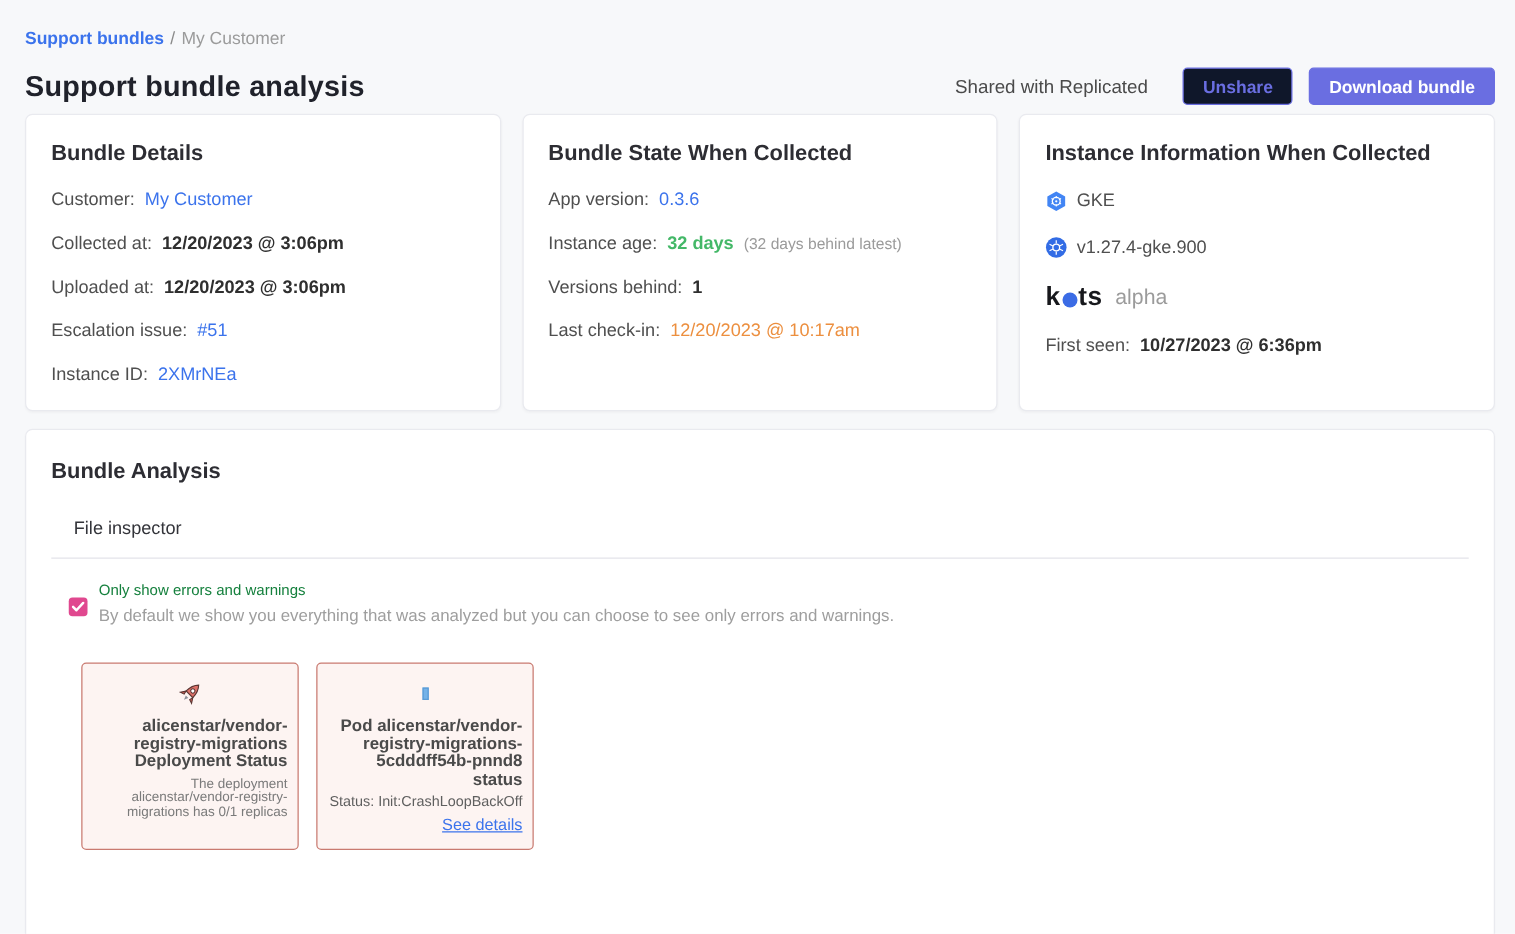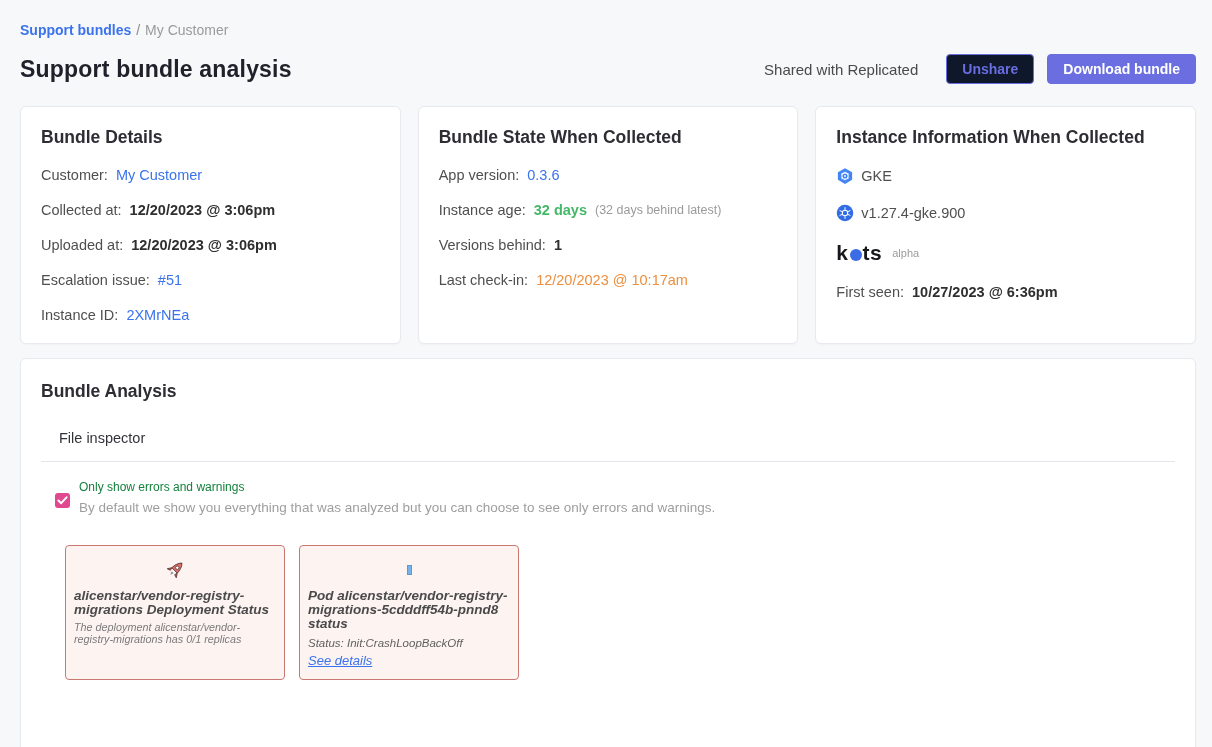--- a/index.html
+++ b/index.html
@@ -18,21 +18,21 @@
 
   
   .header-row { display: flex; align-items: center; margin-top: 16px; }
   .page-title { font-size: 23px; font-weight: 800; color: #20222b; letter-spacing: 0.2px; flex: 1; }
   .shared-text { font-size: 15px; color: #4a4a4a; margin-right: 28px; }
   .btn { font-size: 14px; font-weight: 700; border-radius: 4px; padding: 6px 15px; cursor: pointer; font-family: inherit; }
   .btn-outline { color: #6a6ee1; background: #0f172a; border: 1px solid #6a6ee1; margin-right: 13px; }
   .btn-fill { color: #ffffff; background: #6a6ee1; border: 1px solid #6a6ee1; }
 
   
-  .cards-row { display: flex; gap: 17px; margin-top: 22px; }
+  .cards-row { display: flex; gap: 17px; margin-top: 7px; }
   .card {
     background: #ffffff;
     border: 1px solid #e9eaef;
     border-radius: 6px;
     box-shadow: 0 1px 2px rgba(0,0,0,0.03);
     padding: 20px;
     flex: 1;
   }
   .card h2 { font-size: 17.5px; font-weight: 700; color: #2d2d33; }
   .row { margin-top: 19px; font-size: 14.5px; color: #4f4f4f; display: flex; align-items: center; }
@@ -41,21 +41,21 @@
   .val-link { color: #3b73ec; text-decoration: none; cursor: pointer; }
   .val-muted { color: #9b9b9b; }
   .val-green { color: #44b868; font-weight: 700; }
   .val-orange { color: #ec8f3f; }
   .note { font-size: 12.5px; color: #9b9b9b; margin-left: 8px; }
   .icon-gap { margin-right: 7px; display: inline-flex; align-items: center; }
 
   
   .kots-logo { display: inline-flex; align-items: center; font-weight: 800; font-size: 21px; color: #17181c; letter-spacing: 0.5px; }
   .kots-o { display: inline-block; width: 12px; height: 12px; border-radius: 50%; background: #3b6ce5; margin: 3px 1px 0 1px; }
-  .kots-channel { font-size: 11px; color: #9b9b9b; margin-left: 10px; }
+  .kots-channel { font-size: 17px; color: #9b9b9b; margin-left: 10px; }
 
   
   .analysis-card {
     background: #ffffff;
     border: 1px solid #e9eaef;
     border-radius: 6px;
     box-shadow: 0 1px 2px rgba(0,0,0,0.03);
     margin-top: 14px;
     padding: 22px 20px 20px 20px;
     min-height: 420px;
@@ -70,27 +70,26 @@
     width: 15px; height: 15px; border-radius: 3px; background: #e0488f;
     display: inline-flex; align-items: center; justify-content: center;
     margin-top: 13px; cursor: pointer; flex: 0 0 auto;
   }
   .filter-text { margin-left: 9px; }
   .filter-label { font-size: 12px; color: #15803d; }
   .filter-desc { font-size: 13.5px; color: #9e9e9e; margin-top: 6px; }
 
   .warnings-row { display: flex; gap: 14px; margin-top: 30px; padding-left: 24px; }
   .warn-card {
-    width: 220px; min-height: 126px;
+    width: 174px; min-height: 126px;
     background: #fdf4f2;
     border: 1px solid #c97a70;
     border-radius: 4px;
     padding: 12px 8px 10px 8px;
-    text-align: left;
-    font-style: italic;
+    text-align: right;
   }
   .warn-icon-wrap { height: 24px; display: flex; align-items: center; justify-content: center; }
   .warn-title { font-size: 13.5px; font-weight: 700; color: #4a4a4a; line-height: 1.05; margin-top: 7px; }
   .warn-msg { font-size: 10.8px; color: #7a7a7a; line-height: 1.1; margin-top: 5px; }
   .warn-status { font-size: 11.5px; color: #5f5f5f; margin-top: 5px; }
   .warn-link { font-size: 13px; color: #3b73ec; text-decoration: underline; cursor: pointer; display: inline-block; margin-top: 4px; }
   .broken-img { display: inline-block; width: 5px; height: 10px; background: #74b2e8; border: 1px solid #5a9bd6; }
 </style>
 </head>
 <body>

